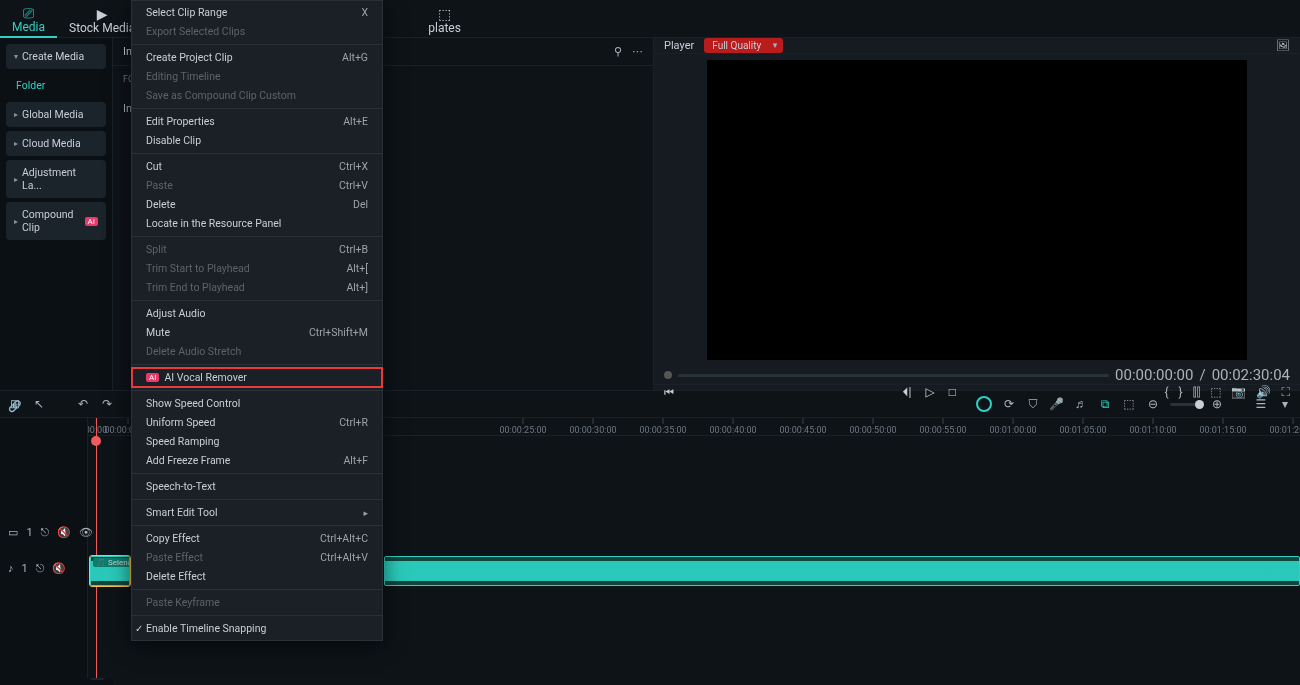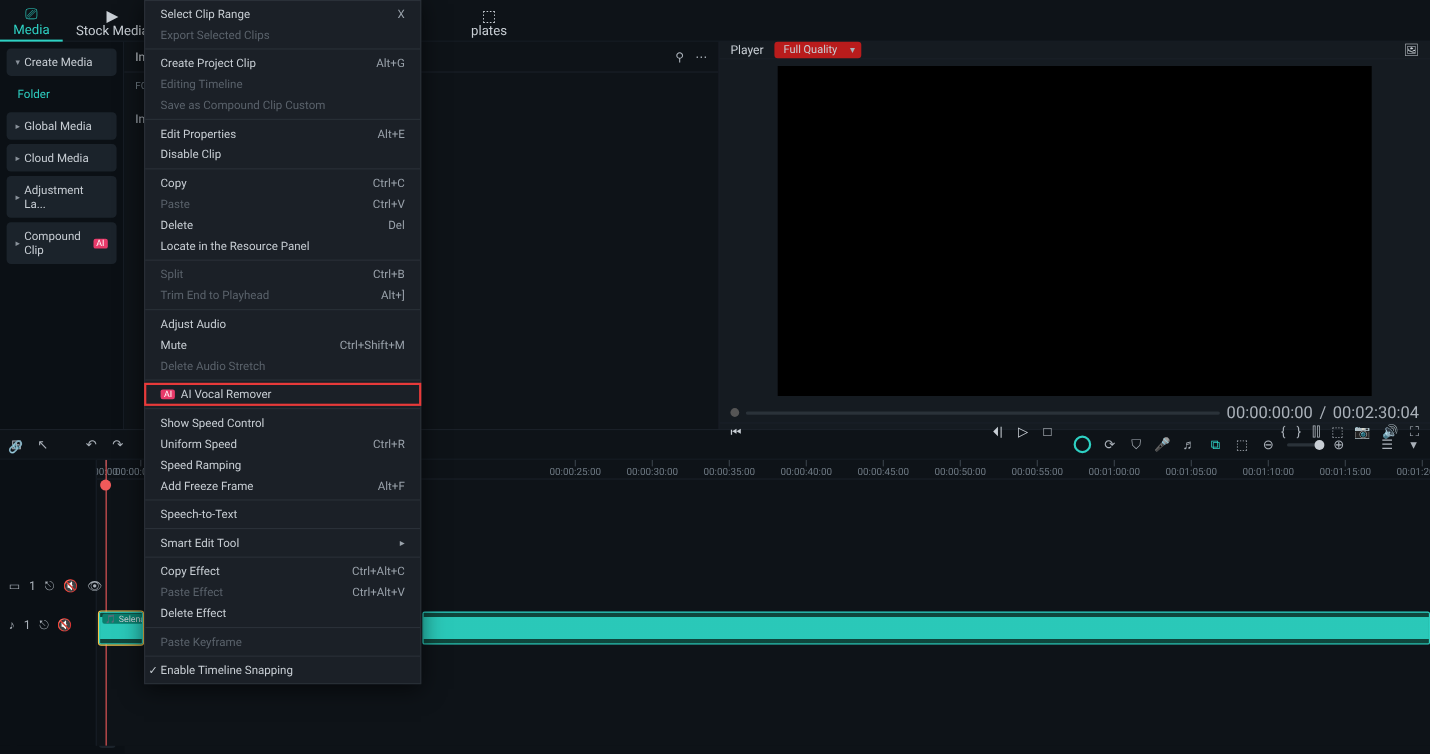--- a/index.html
+++ b/index.html
@@ -287,38 +287,42 @@
     <div class="sep"></div>
     <div class="row">
       <span>Edit Properties</span>
       <span class="sc">Alt+E</span>
     </div>
     <div class="row">
       <span>Disable Clip</span>
     </div>
     <div class="sep"></div>
     <div class="row">
-      <span>Copy</span>
-      <span class="sc">Ctrl+C</span>
+      <span>Cut</span>
+      <span class="sc">Ctrl+X</span>
     </div>
     <div class="row dis">
       <span>Paste</span>
       <span class="sc">Ctrl+V</span>
     </div>
     <div class="row">
       <span>Delete</span>
       <span class="sc">Del</span>
     </div>
     <div class="row">
       <span>Locate in the Resource Panel</span>
     </div>
     <div class="sep"></div>
     <div class="row dis">
       <span>Split</span>
       <span class="sc">Ctrl+B</span>
+    </div>
+    <div class="row dis">
+      <span>Trim Start to Playhead</span>
+      <span class="sc">Alt+[</span>
     </div>
     <div class="row dis">
       <span>Trim End to Playhead</span>
       <span class="sc">Alt+]</span>
     </div>
     <div class="sep"></div>
     <div class="row">
       <span>Adjust Audio</span>
     </div>
     <div class="row">

